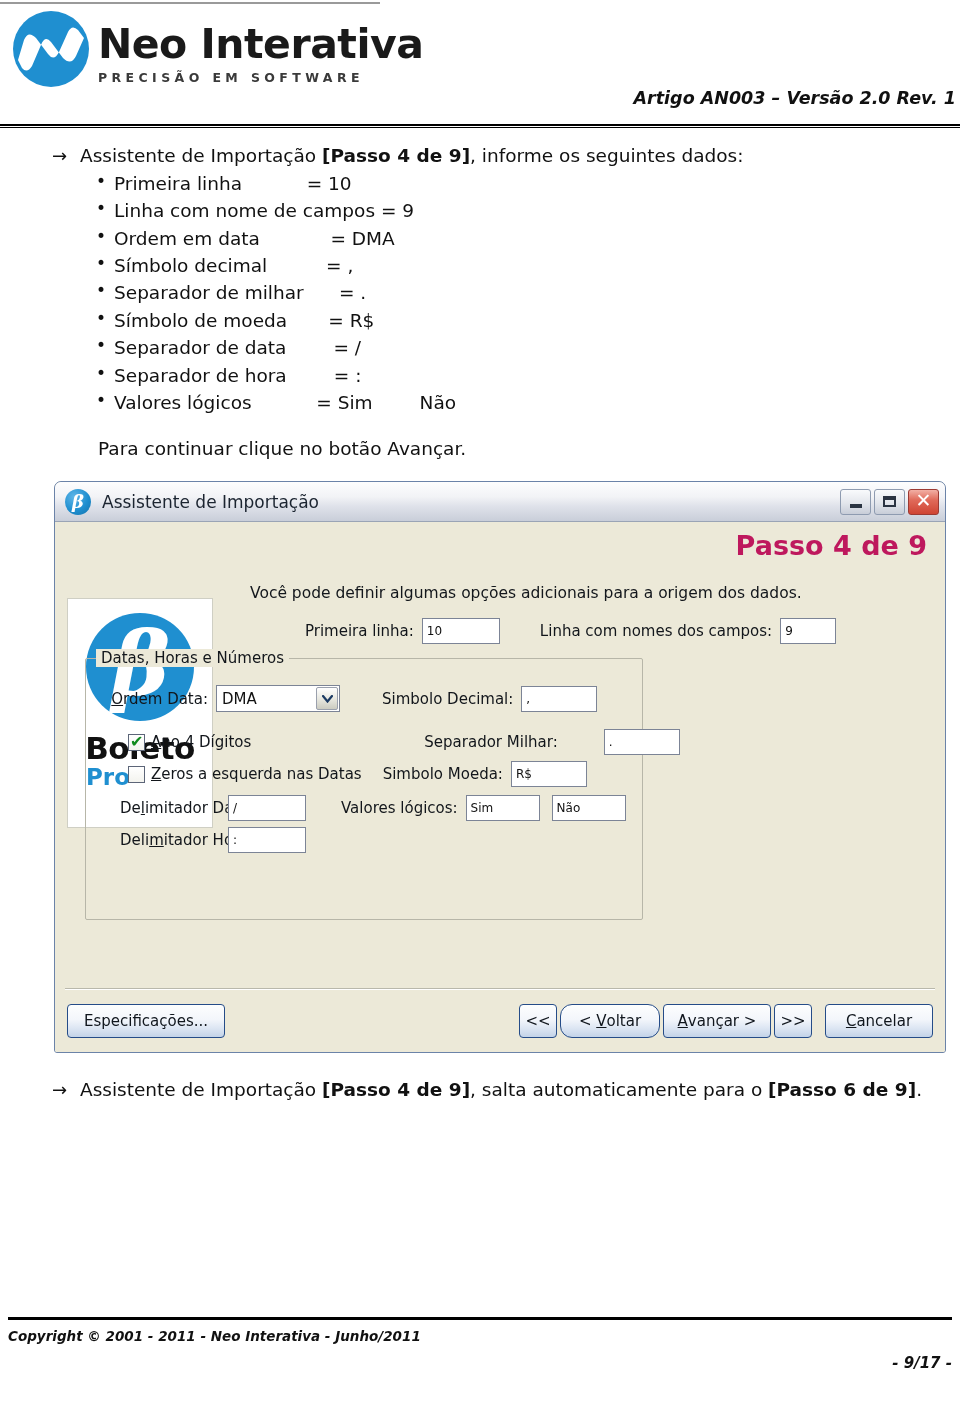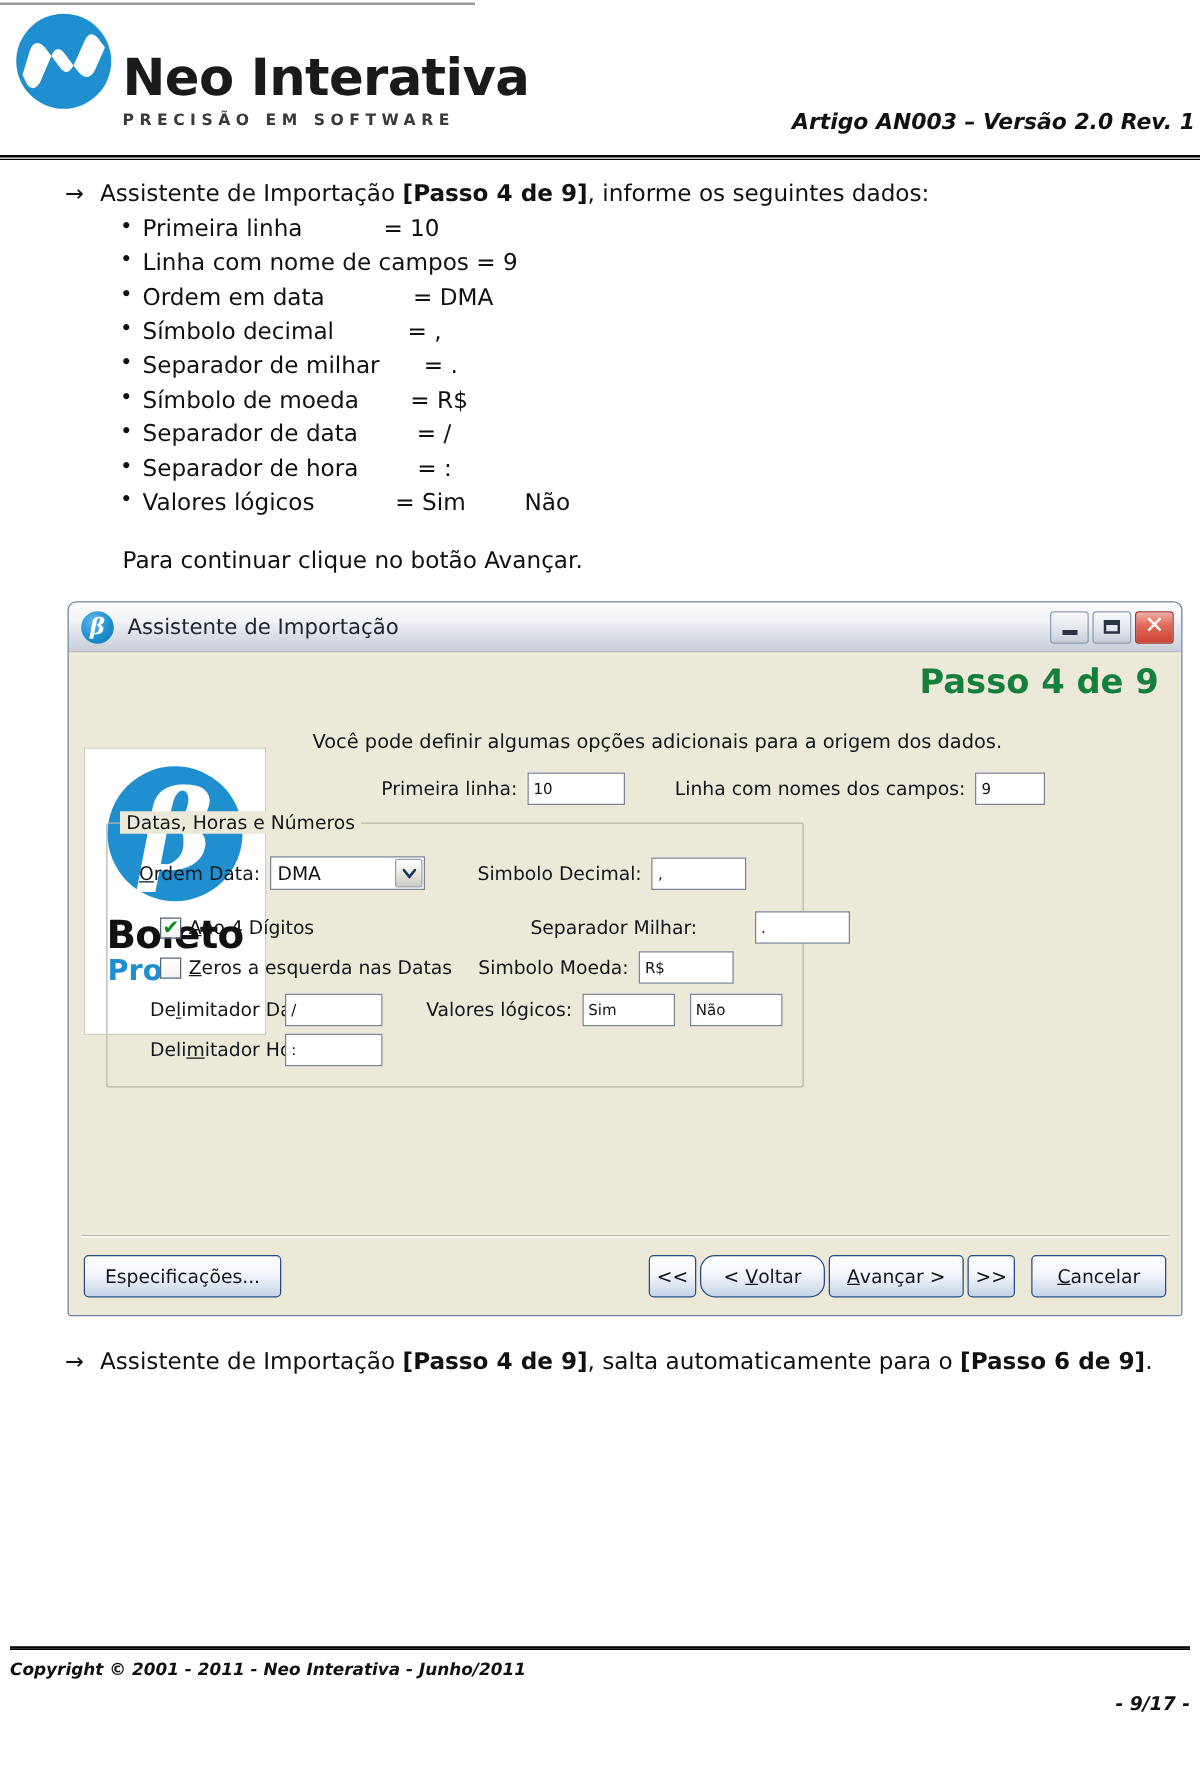--- a/index.html
+++ b/index.html
@@ -13,21 +13,21 @@
   }
 
   
   .page-header { position: relative; height: 132px; }
   .header-topline {
     position: absolute; left: 0; top: 2px; width: 380px; height: 2px;
     background: #9a9a9a;
   }
   .logo-block { position: absolute; left: 12px; top: 10px; display: flex; align-items: flex-start; }
   .logo-mark { width: 78px; height: 78px; position: relative; }
-  .logo-text-block { margin-left: 8px; margin-top: 32px; }
+  .logo-text-block { margin-left: 8px; margin-top: 14px; }
   .logo-title {
     font-family: "DejaVu Sans", sans-serif;
     font-weight: bold; font-size: 41px; color: #1a1a1a;
     letter-spacing: -0.5px; line-height: 1;
   }
   .logo-tagline {
     font-family: "DejaVu Sans", sans-serif;
     font-size: 12.5px; color: #3a3a3a; letter-spacing: 4.4px;
     margin-top: 5px; font-weight: 600;
   }
@@ -115,21 +115,21 @@
   }
   .glyph-min { width: 12px; height: 4px; background: #2b3442; margin-top: 8px; }
   .glyph-max { width: 13px; height: 11px; border: 2px solid #2b3442; border-top-width: 4px; }
   .glyph-close { color: #fff; font-size: 19px; font-weight: bold; line-height: 1; margin-top: -2px; }
 
   .xp-body { position: relative; height: 530px; background: #ece9d8; }
 
   .step-badge {
     position: absolute; right: 18px; top: 8px;
     font-family: "DejaVu Sans", sans-serif;
-    font-weight: bold; font-size: 27px; color: #15803d;
+    font-weight: bold; font-size: 27px; color: #be185d;
   }
   .intro-text {
     position: absolute; left: 195px; top: 62px;
     font-size: 15.5px; color: #13171c;
   }
 
   .side-image {
     position: absolute; left: 12px; top: 76px;
     width: 146px; height: 230px;
     background: #ffffff;
@@ -177,21 +177,21 @@
     background: linear-gradient(to bottom, #ffffff, #f3f3ee);
     position: relative; flex: 0 0 auto;
   }
   .chk.checked::after {
     content: "✔"; position: absolute; left: 1px; top: -3px;
     font-size: 16px; color: #108a1e; font-weight: bold;
   }
 
   .grp {
     position: absolute; left: 30px; top: 136px;
-    width: 558px; height: 212px;
+    width: 558px; height: 262px;
     border: 1px solid #b7b6a8; border-radius: 2px;
   }
   .grp-title {
     position: absolute; left: 10px; top: -10px; background: #ece9d8;
     padding: 0 5px; font-size: 15px; color: #12161b;
   }
 
   .combo {
     width: 124px; height: 27px;
     border: 1px solid #7c8496; background: #ffffff;

